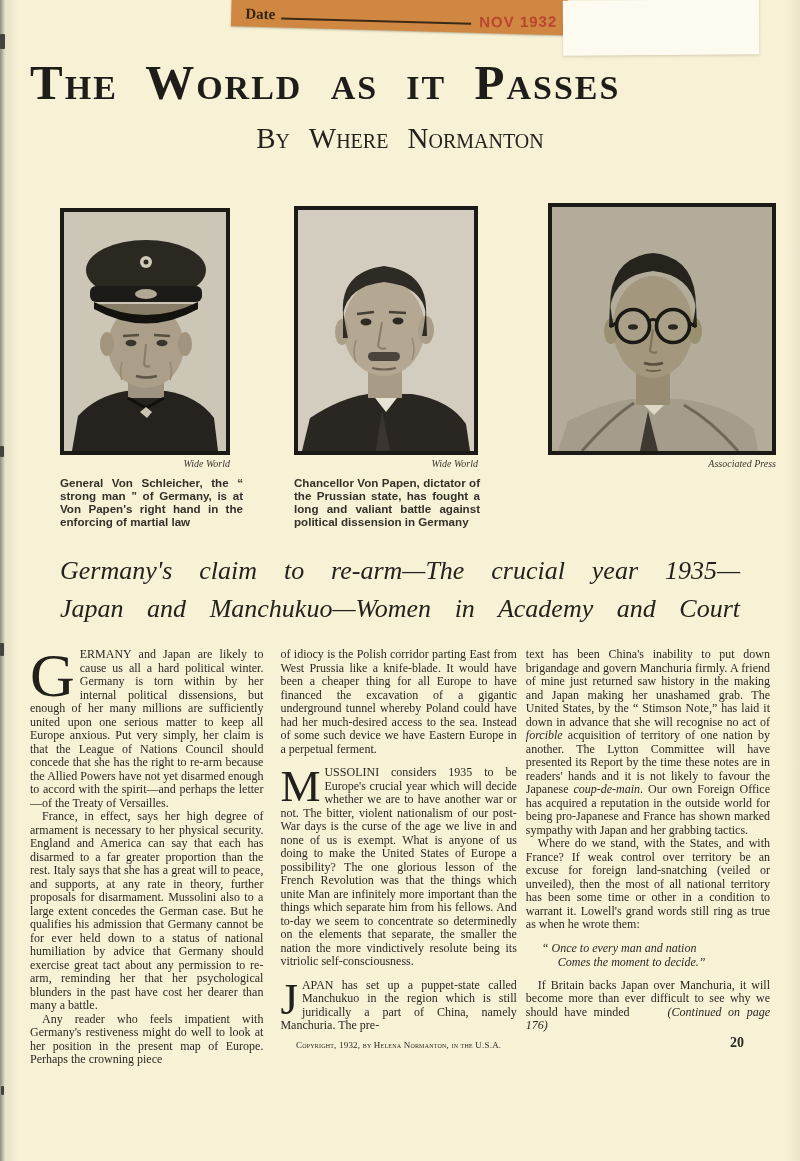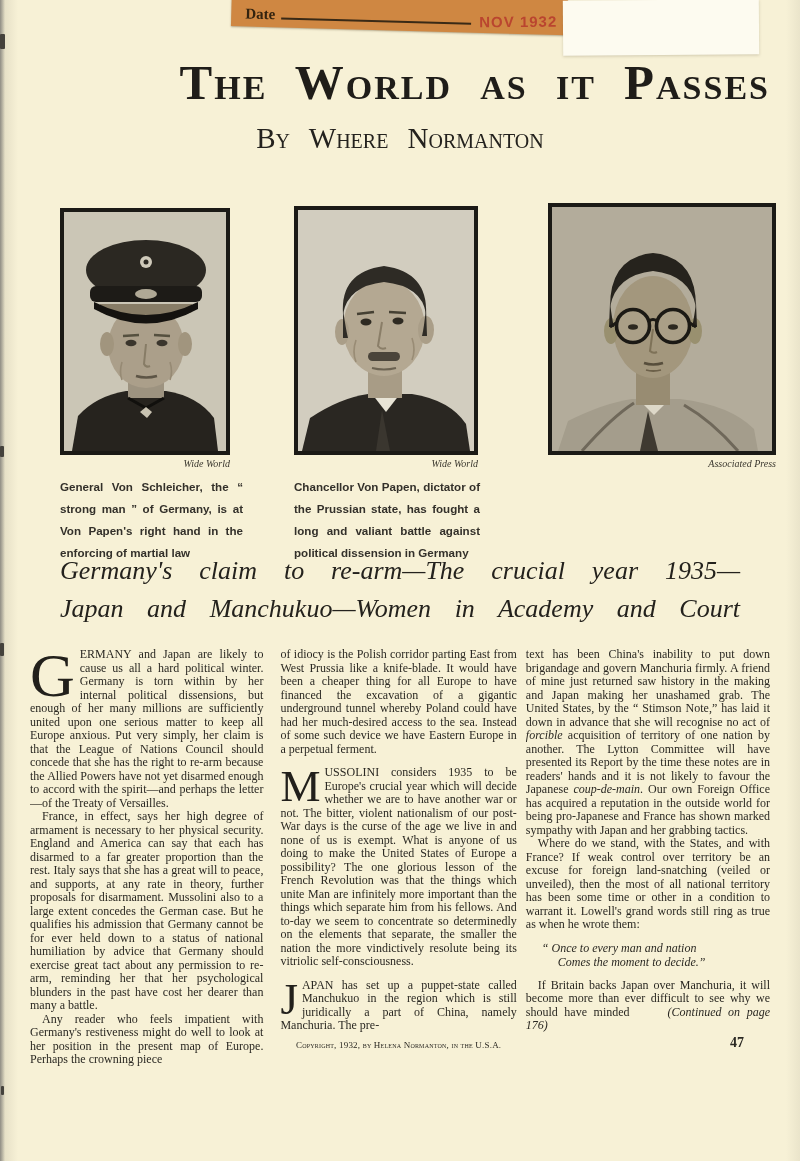--- a/index.html
+++ b/index.html
@@ -17,32 +17,32 @@
         transform:rotate(1.6deg);transform-origin:left top;display:flex;align-items:flex-end;
         padding:0 10px 4px 14px;box-sizing:border-box;box-shadow:0 1px 2px rgba(60,40,10,0.35);}
   .date-label{font-weight:700;font-size:15px;color:#33230f;}
   .date-line{flex:1;border-bottom:2px solid #3a2a16;margin:0 8px 4px 6px;}
   .date-stamp{font-family:"Liberation Sans",sans-serif;font-weight:700;font-size:15px;
         color:#b5352b;opacity:.8;letter-spacing:1px;transform:rotate(-2deg);white-space:nowrap;}
   .paper-strip{position:absolute;left:563px;top:0;width:196px;height:55px;background:#fdfbf0;
         box-shadow:0 1px 3px rgba(90,80,50,0.25);transform:rotate(-0.4deg);}
 
   
-  .title{position:absolute;top:54px;left:30px;right:30px;text-align:right;
+  .title{position:absolute;top:54px;left:30px;right:30px;text-align:left;
         font-variant:small-caps;font-size:49px;letter-spacing:2px;word-spacing:14px;color:#1f1d19;}
   .byline{position:absolute;top:122px;left:30px;right:30px;text-align:center;
         font-variant:small-caps;font-size:29px;word-spacing:12px;color:#24221e;}
 
   
   .photo{position:absolute;}
   .frame{border:4px solid #1b1a16;background:#c9c4b4;box-sizing:border-box;overflow:hidden;}
   .frame svg{display:block;}
   .credit{text-align:right;font-style:italic;font-size:10px;color:#3b382f;margin-top:3px;}
   .caption{font-family:"Liberation Sans",sans-serif;font-weight:700;font-size:11.6px;
-        line-height:22px;text-align:justify;color:#33302a;margin-top:7px;}
+        line-height:13px;text-align:justify;color:#33302a;margin-top:7px;}
 
   
   .standfirst{position:absolute;top:552px;left:60px;width:680px;font-style:italic;
         font-size:26px;color:#24221d;}
   .standfirst div{text-align:justify;text-align-last:justify;line-height:38px;}
 
   
   .columns{position:absolute;top:648px;left:30px;width:740px;display:flex;gap:9px;height:505px;overflow:hidden;}
   .col{font-size:12px;line-height:13.5px;text-align:justify;color:#2a2822;}
   .col1{width:239px;}.col2{width:242px;margin-left:8px;}.col3{width:250px;}
@@ -184,18 +184,18 @@
       <p class="mt"><span class="dropcap sm">M</span><span>USSOLINI considers 1935 to be Europe's crucial year which will decide whether we are to have another war or not. The bitter, violent nationalism of our post-War days is the curse of the age we live in and none of us is exempt. What is anyone of us doing to make the United States of Europe a possibility? The one glorious lesson of the French Revolution was that the things which unite Man are infinitely more important than the things which separate him from his fellows. And to-day we seem to concentrate so determinedly on the elements that separate, the smaller the nation the more vindictively resolute being its vitriolic self-consciousness.</span></p>
       <p class="mt"><span class="dropcap sm">J</span><span>APAN has set up a puppet-state called Manchukuo in the region which is still juridically a part of China, namely Manchuria. The pre-</span></p>
       <p class="copyright">Copyright, 1932, by Helena Normanton, in the U.S.A.</p>
     </div>
 
     <div class="col col3">
       <p><span>text has been China's inability to put down brigandage and govern Manchuria firmly. A friend of mine just returned saw history in the making and Japan making her unashamed grab. The United States, by the “ Stimson Note,” has laid it down in advance that she will recognise no act of </span><i>forcible</i><span> acquisition of territory of one nation by another. The Lytton Committee will have presented its Report by the time these notes are in readers' hands and it is not likely to favour the Japanese </span><i>coup-de-main</i><span>. Our own Foreign Office has acquired a reputation in the outside world for being pro-Japanese and France has shown marked sympathy with Japan and her grabbing tactics.</span></p>
       <p class="ind">Where do we stand, with the States, and with France? If weak control over territory be an excuse for foreign land-snatching (veiled or unveiled), then the most of all national territory has been some time or other in a condition to warrant it. Lowell's grand words still ring as true as when he wrote them:</p>
       <p class="quote"><span>“ Once to every man and nation</span><span class="quote-l2">Comes the moment to decide.”</span></p>
       <p class="ind"><span>If Britain backs Japan over Manchuria, it will become more than ever difficult to see why we should have minded</span><span class="continued">(Continued on page 176)</span></p>
-      <p class="pageno">47</p>
+      <p class="pageno">20</p>
     </div>
 
   </div>
 
 </div>
 
 </body></html>

